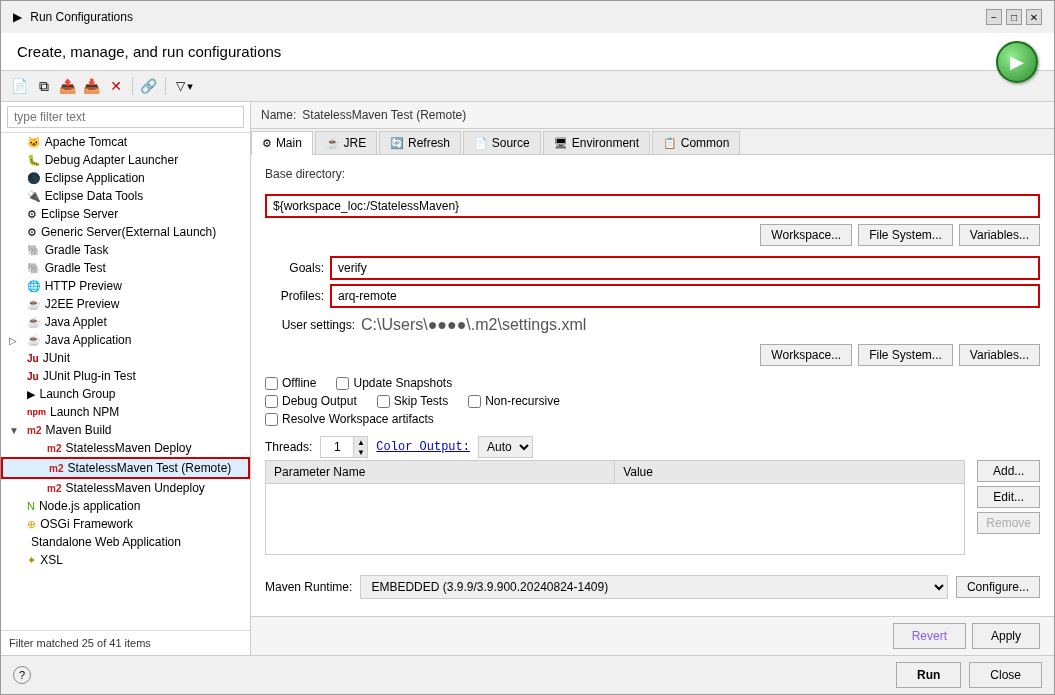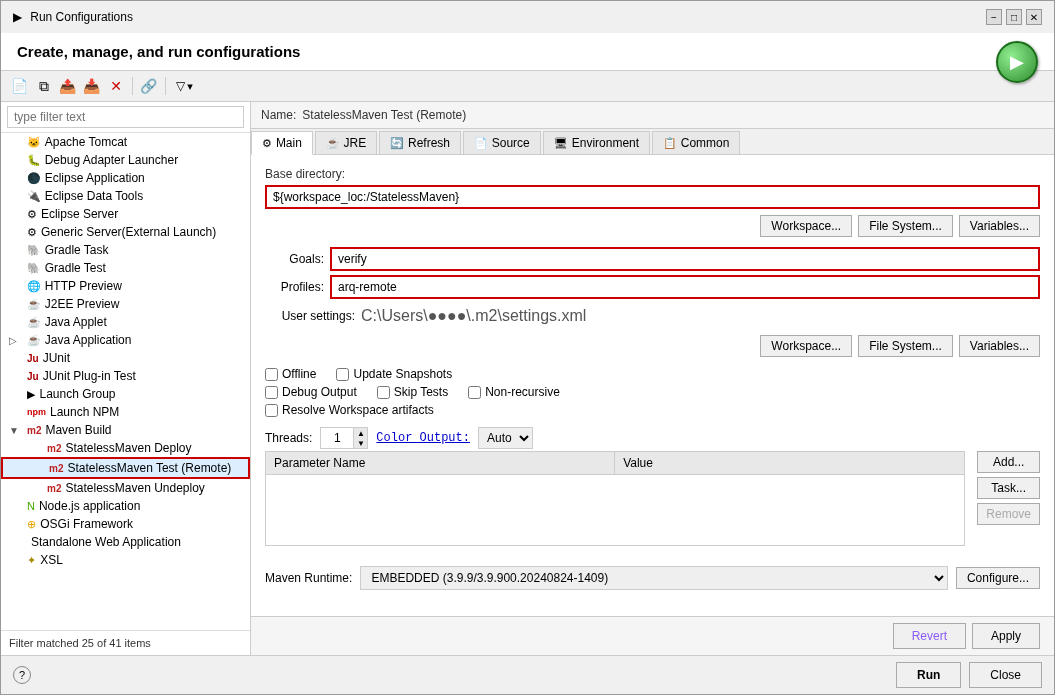--- a/index.html
+++ b/index.html
@@ -72,21 +72,21 @@
     .btn-configure { padding: 3px 10px; border: 1px solid #aaa; background: #f0f0f0; cursor: pointer; font-size: 12px; }
     .btn-main { padding: 5px 18px; border: 1px solid #aaa; background: #f0f0f0; cursor: pointer; font-size: 12px; }
     .btn-main:disabled { color: #aaa; }
     
     .window-footer { display: flex; align-items: center; justify-content: space-between; padding: 6px 12px; border-top: 1px solid #ccc; background: #f0f0f0; }
     .help-btn { width: 18px; height: 18px; border-radius: 50%; border: 1px solid #888; background: #f0f0f0; display: flex; align-items: center; justify-content: center; font-size: 11px; cursor: pointer; }
     .footer-buttons { display: flex; gap: 8px; }
     .btn-footer { padding: 5px 20px; border: 1px solid #aaa; background: #f0f0f0; cursor: pointer; font-size: 12px; }
     
     .base-dir-section { margin-bottom: 6px; }
-    .section-label { font-size: 12px; color: #333; margin-bottom: 4px; }
+    .section-label { font-size: 12px; color: #333; margin-bottom: 13px; }
     
     .goals-profiles { margin-bottom: 8px; }
     .gp-row { display: flex; align-items: center; margin-bottom: 4px; }
     .gp-label { width: 65px; text-align: right; font-size: 12px; padding-right: 6px; }
     .gp-input { flex: 1; padding: 3px 6px; border: 2px solid #cc0000; font-size: 12px; }
     
     .threads-color-row { display: flex; align-items: center; gap: 8px; }
     .spinbox { display: flex; align-items: center; border: 1px solid #ccc; }
     .spinbox input { width: 36px; border: none; padding: 2px 4px; font-size: 12px; text-align: center; }
     .spinbox-arrows { display: flex; flex-direction: column; }
@@ -103,21 +103,21 @@
       <span>Run Configurations</span>
     </div>
     <div class="title-bar-controls">
       <button class="title-btn">−</button>
       <button class="title-btn">□</button>
       <button class="title-btn">✕</button>
     </div>
   </div>
 
   <div style="position:relative; border-bottom: 1px solid #ccc; background: white; padding: 10px 16px;">
-    <span style="font-size:15px; font-weight:bold;">Create, manage, and run configurations</span>
+    <span style="font-size:15px; font-weight:normal;">Create, manage, and run configurations</span>
     <div style="position:absolute; right:16px; top:8px;">
       <button class="run-btn">▶</button>
     </div>
   </div>
 
   <div class="toolbar">
     <button class="tool-btn" title="New">📄</button>
     <button class="tool-btn" title="Duplicate">⧉</button>
     <button class="tool-btn" title="Export">📤</button>
     <button class="tool-btn" title="Import">📥</button>
@@ -386,21 +386,21 @@
         <div style="display:flex; gap:12px; margin-bottom:10px;">
           <div class="table-area" style="flex:1;">
             <div class="table-header">
               <div class="table-col col-name">Parameter Name</div>
               <div class="table-col col-value">Value</div>
             </div>
             <div class="table-body" style="height:70px;"></div>
           </div>
           <div style="display:flex; flex-direction:column; gap:4px; min-width:60px;">
             <button class="btn-side">Add...</button>
-            <button class="btn-side">Task...</button>
+            <button class="btn-side">Edit...</button>
             <button class="btn-side" style="color:#aaa;">Remove</button>
           </div>
         </div>
 
         <div class="maven-runtime-row">
           <span class="maven-label">Maven Runtime:</span>
           <select style="flex:1; padding:3px 6px; border:1px solid #ccc; font-size:12px;">
             <option>EMBEDDED (3.9.9/3.9.900.20240824-1409)</option>
           </select>
           <button class="btn-configure">Configure...</button>

